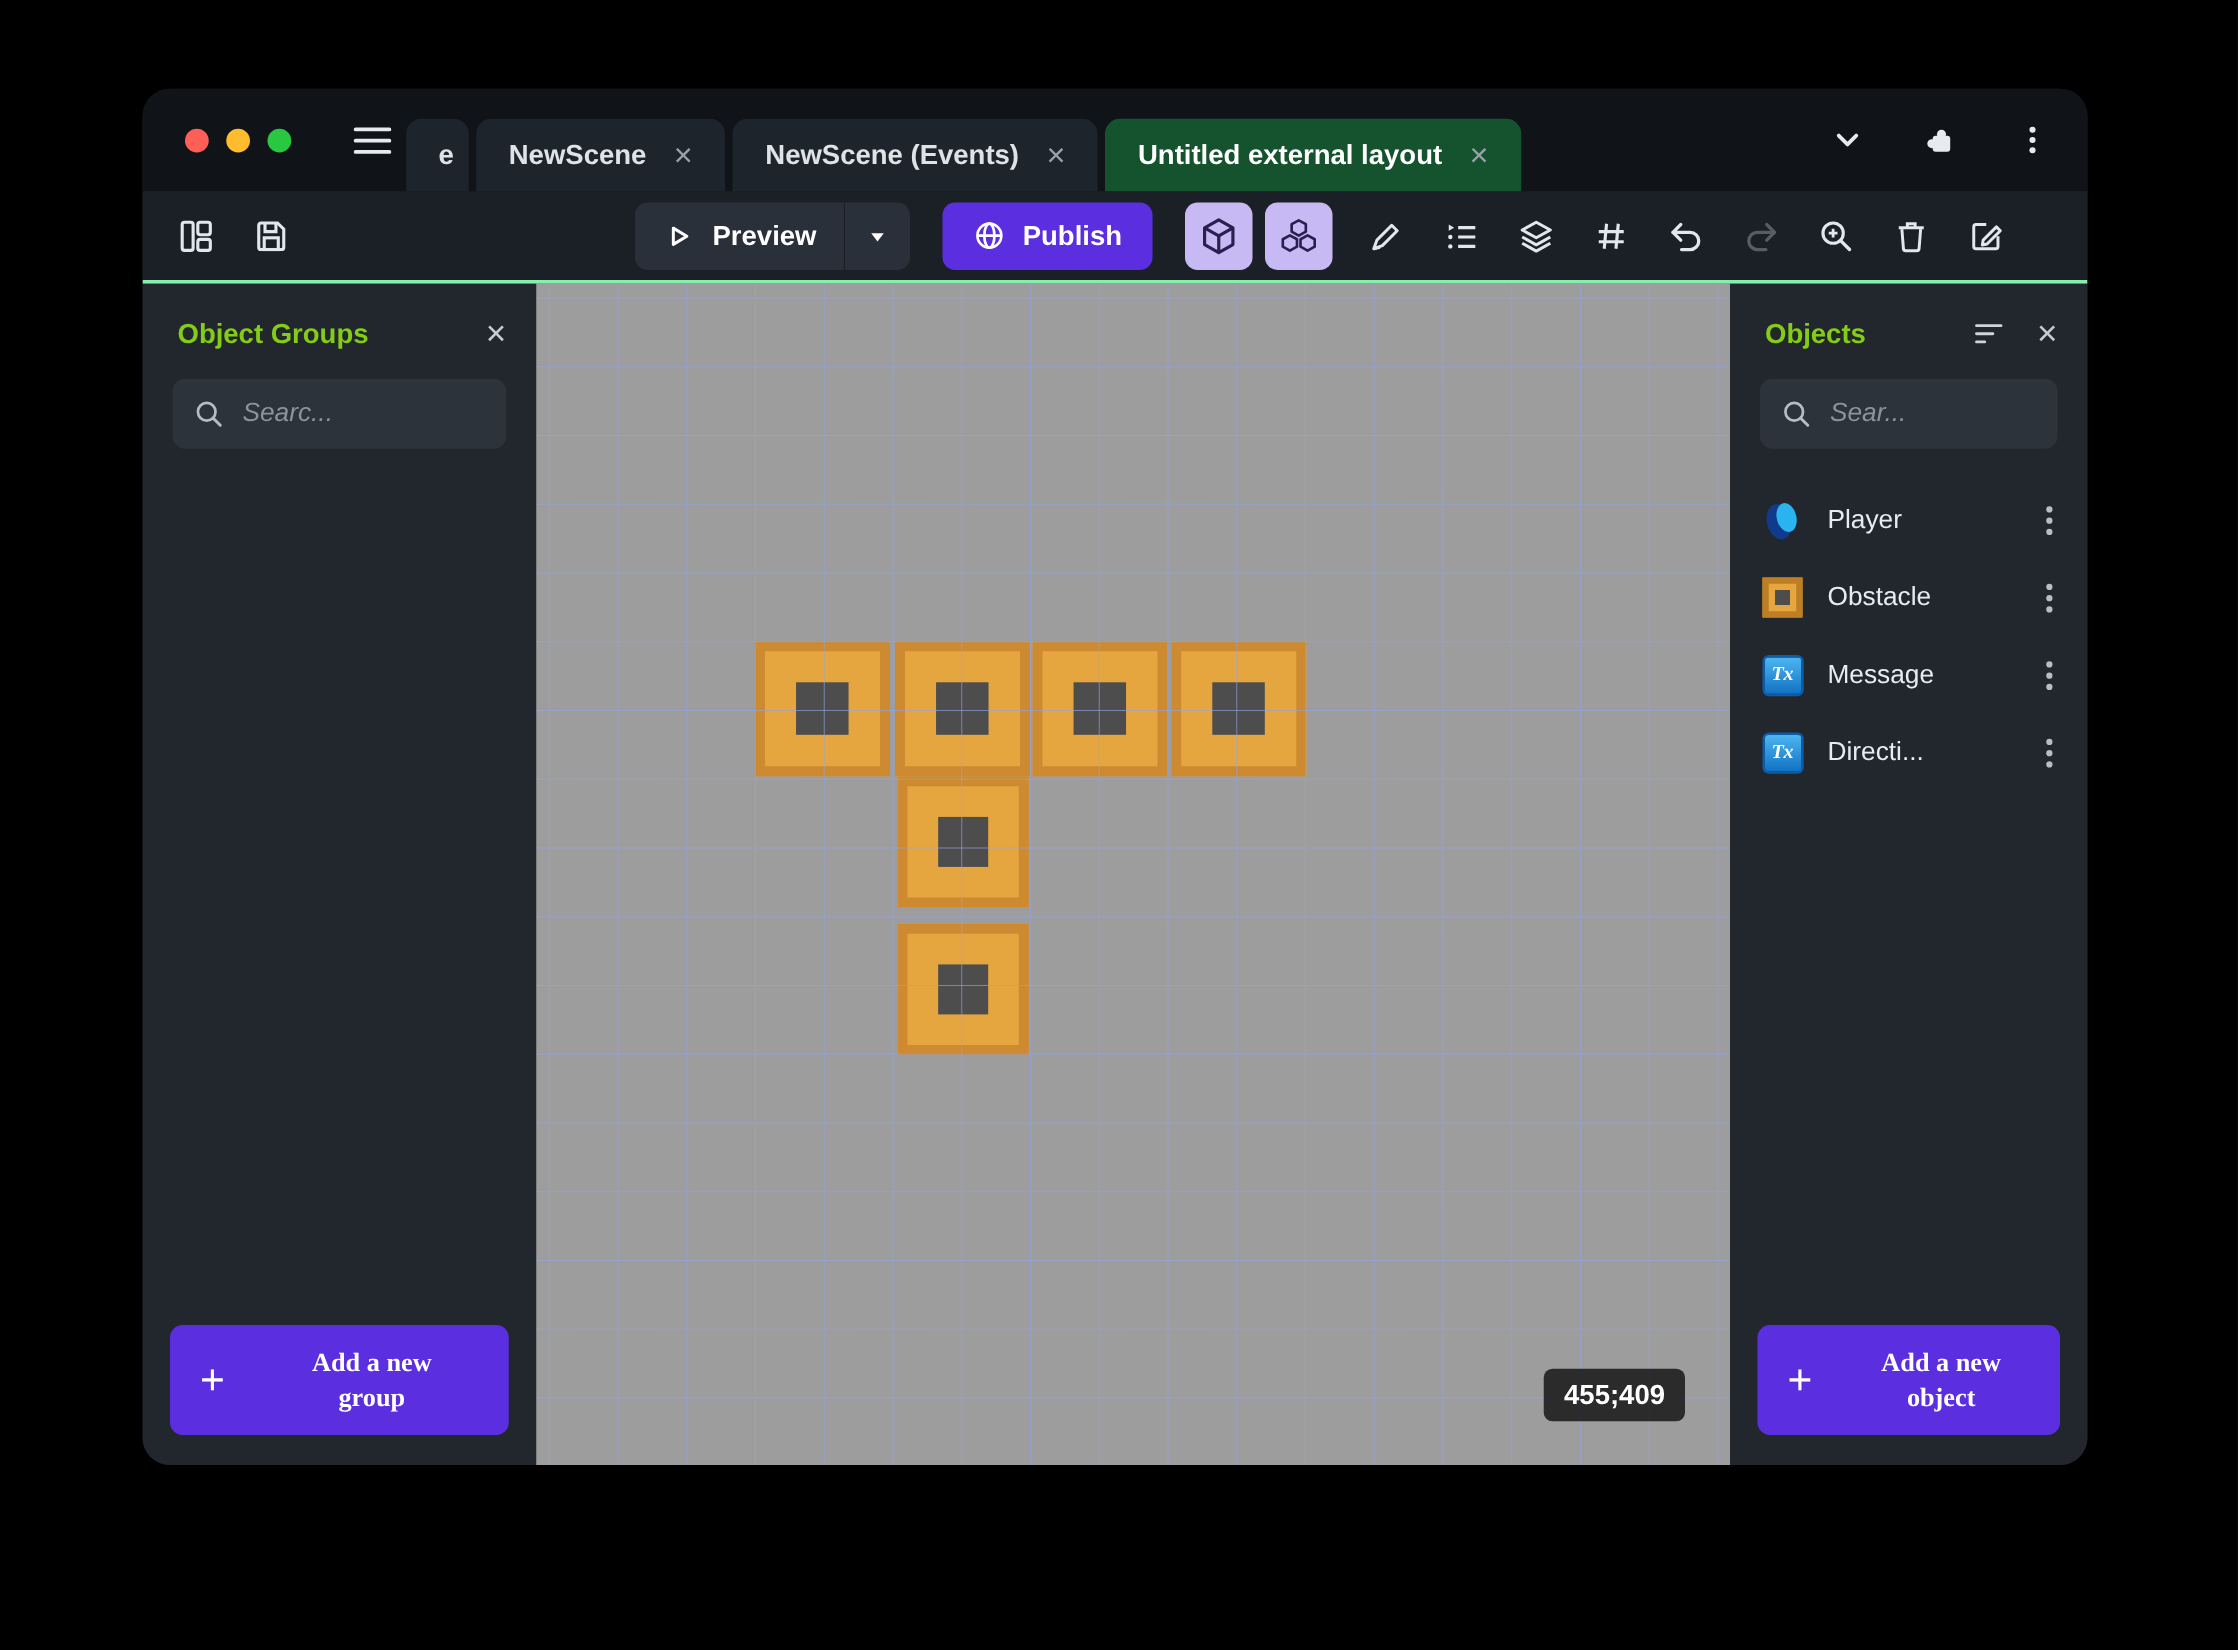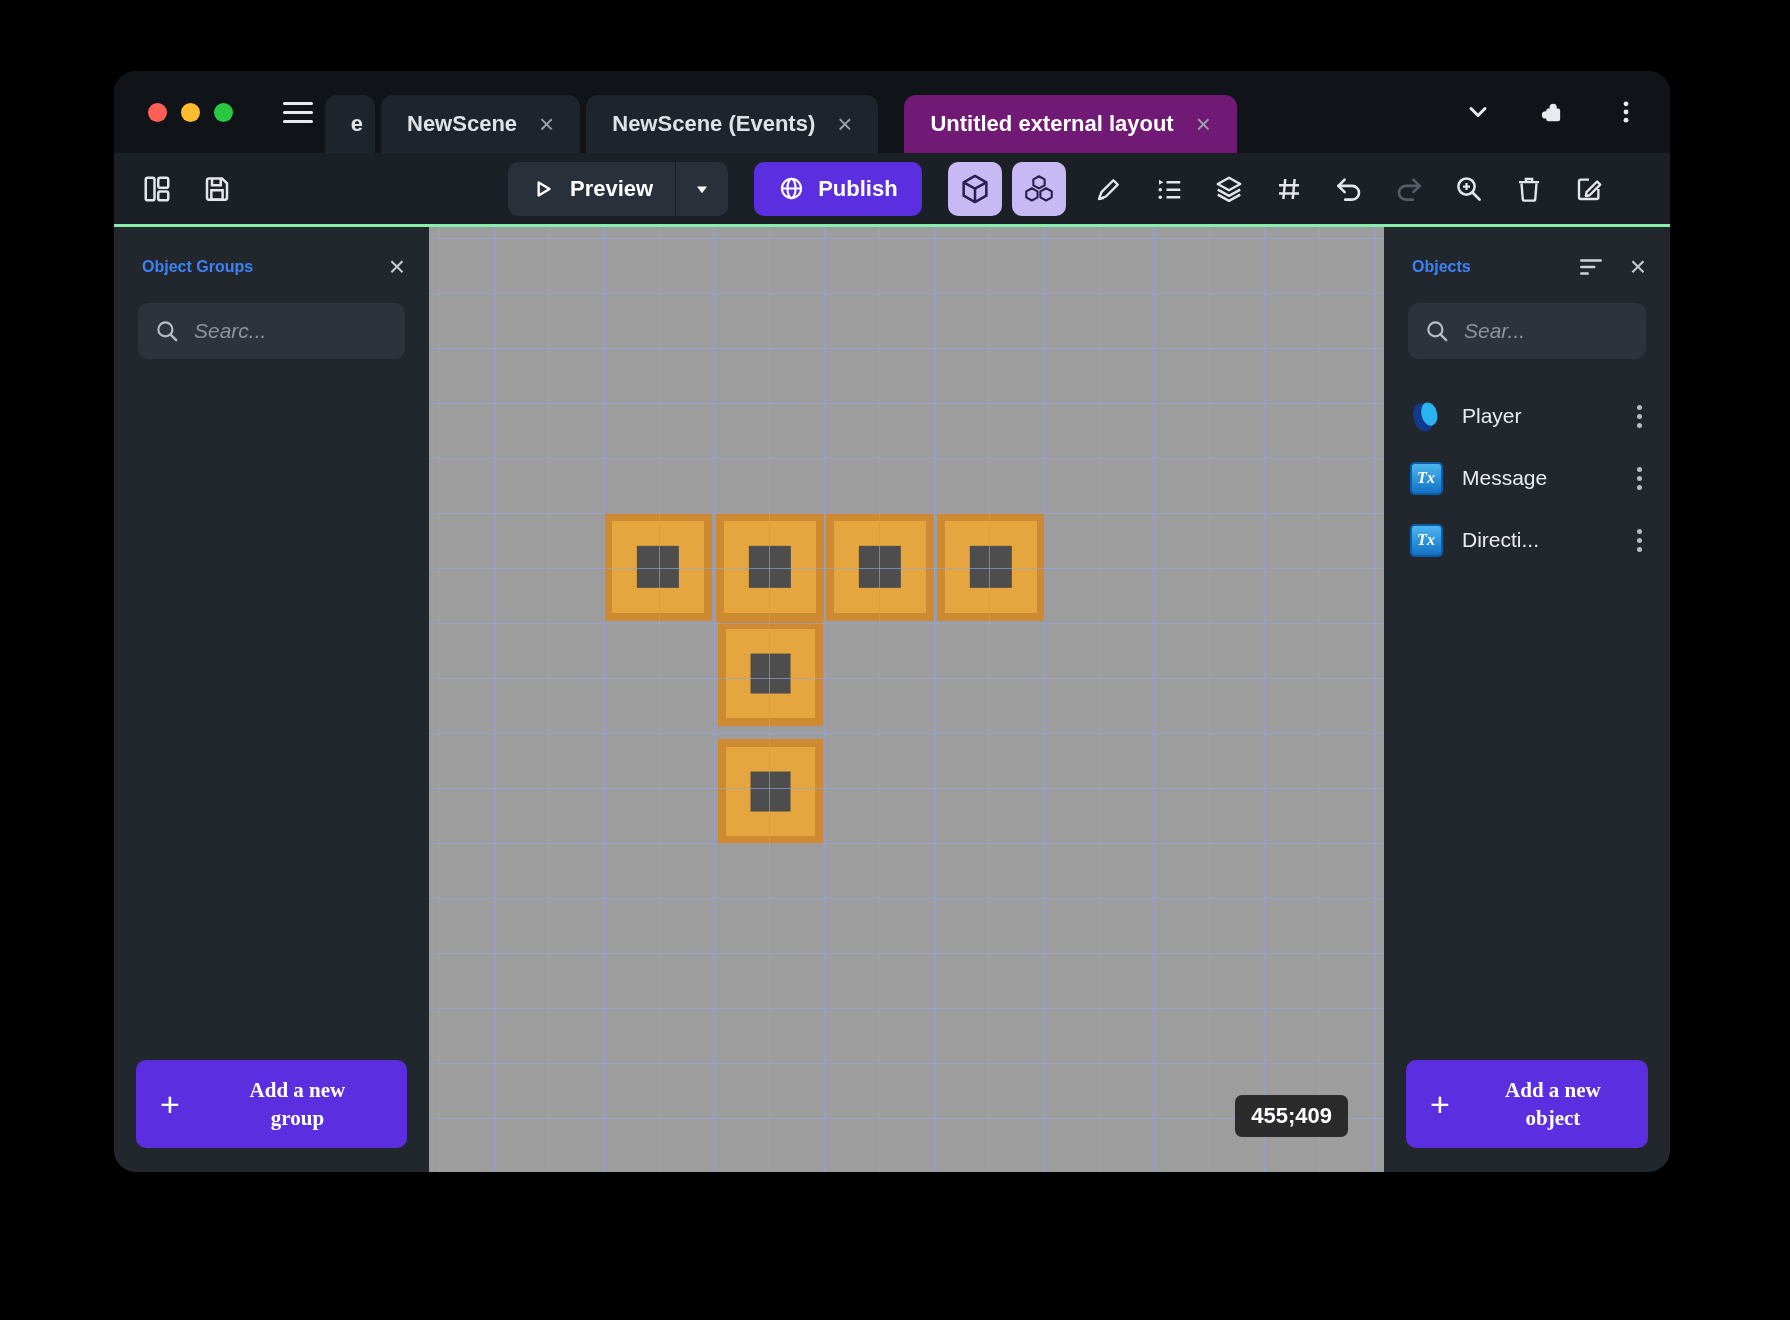--- a/index.html
+++ b/index.html
@@ -16,21 +16,21 @@
   .traffic{display:flex;gap:14px;align-items:center;}
   .tl{width:19px;height:19px;border-radius:50%;}
   .tl.red{background:#ff5f57;} .tl.yellow{background:#febc2e;} .tl.green{background:#28c840;}
   .hamburger{margin-left:50px;display:flex;flex-direction:column;gap:6px;width:30px;cursor:pointer;}
   .hamburger span{display:block;height:3px;border-radius:2px;background:#e8ebee;}
 
   .tabs{display:flex;align-items:flex-end;height:82px;margin-left:12px;}
   .tab{height:58px;margin-right:6px;padding:0 26px;border-radius:12px 12px 0 0;
        background:#1e242b;color:#dfe3e8;font-size:22px;font-weight:600;
        display:flex;align-items:center;gap:22px;white-space:nowrap;cursor:pointer;}
-  .tab.active{background:#701a75;color:#ffffff;font-weight:700;margin-left:20px;}
+  .tab.active{background:#14532d;color:#ffffff;font-weight:700;}
   .tab.partial{width:50px;padding:0 12px;overflow:hidden;justify-content:flex-end;}
   .tab-close{color:#9aa1ab;font-size:26px;line-height:1;font-weight:400;cursor:pointer;}
 
   .titlebar-right{margin-left:auto;display:flex;align-items:center;gap:46px;padding-right:30px;}
   .tb-btn{cursor:pointer;display:flex;align-items:center;justify-content:center;}
 
   
   .toolbar{height:74px;background:#1b2026;display:flex;align-items:center;
            gap:26px;padding:0 26px;border-bottom:3px solid #86efac;}
   .icon-btn{width:34px;height:34px;display:flex;align-items:center;justify-content:center;cursor:pointer;flex:0 0 auto;}
@@ -44,21 +44,21 @@
                gap:13px;padding:0 24px;color:#fff;font-size:22px;font-weight:700;cursor:pointer;flex:0 0 auto;}
   .cube-group{display:flex;gap:10px;flex:0 0 auto;}
   .cube-tile{width:54px;height:54px;border-radius:10px;background:#c7baf4;
              display:flex;align-items:center;justify-content:center;cursor:pointer;}
 
   
   .main{display:flex;height:945px;}
 
   .panel{background:#22272e;display:flex;flex-direction:column;}
   .panel-header{display:flex;align-items:center;padding:26px 24px 16px 28px;}
-  .panel-title{color:#3b82f6;font-size:16px;font-weight:600;flex:1;}
+  .panel-title{color:#84cc16;font-size:22px;font-weight:600;flex:1;}
   .panel-x{color:#c7ccd2;font-size:28px;line-height:1;cursor:pointer;}
   .hdr-icons{display:flex;align-items:center;gap:26px;}
   .searchbox{margin:6px 24px 0 24px;height:56px;background:#2d333b;border-radius:10px;
              display:flex;align-items:center;padding:0 16px;gap:12px;}
   .searchbox input{flex:1;min-width:0;background:transparent;border:none;outline:none;
                    color:#dfe3e8;font-size:21px;font-family:"Liberation Sans",sans-serif;font-style:italic;}
   .searchbox input::placeholder{color:#8d939c;}
   .panel-fill{flex:1;}
   .add-btn{margin:0 22px 24px 22px;min-height:88px;background:#5b2ee0;border-radius:10px;
            display:flex;align-items:center;padding:0 10px 0 24px;gap:18px;cursor:pointer;}
@@ -355,20 +355,29 @@
           <div class="obj-icon">
             <svg width="32" height="34" viewBox="0 0 24 26">
               <ellipse cx="10" cy="14" rx="7.5" ry="11" fill="#123a8c" transform="rotate(-14 10 14)"></ellipse>
               <ellipse cx="14.5" cy="11.5" rx="6" ry="9" fill="#2bb3f0" transform="rotate(-14 14.5 11.5)"></ellipse>
             </svg>
           </div>
           <div class="obj-label">Player</div>
           <div class="kebab"></div>
         </div>
 
+        <div class="obj-row">
+          <div class="obj-icon">
+            <div class="obstacle-mini">
+                <div></div>
+              </div>
+          </div>
+          <div class="obj-label">Obstacle</div>
+          <div class="kebab"></div>
+        </div>
 
         <div class="obj-row">
           <div class="obj-icon">
             <div class="tx-icon">
               <span>Tx</span>
             </div>
           </div>
           <div class="obj-label">Message</div>
           <div class="kebab"></div>
         </div>

